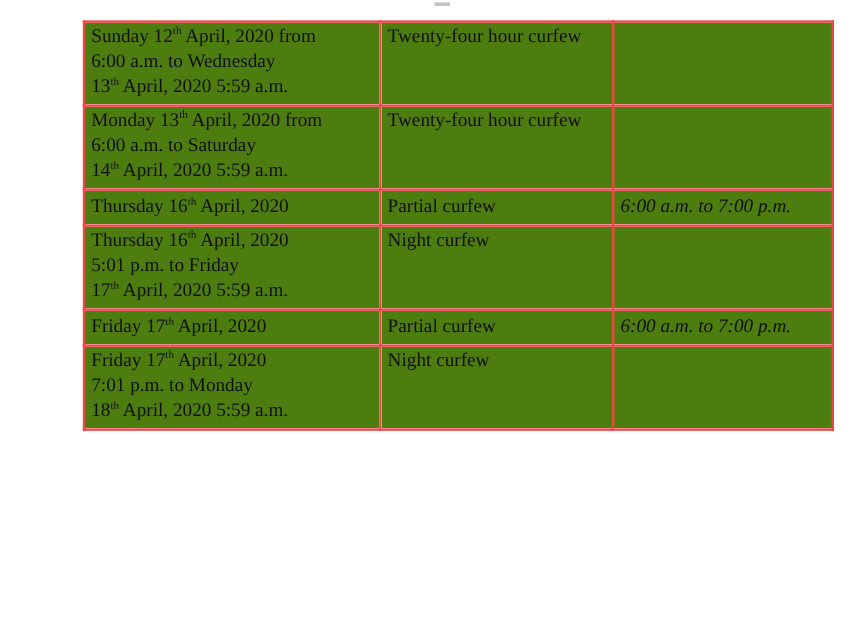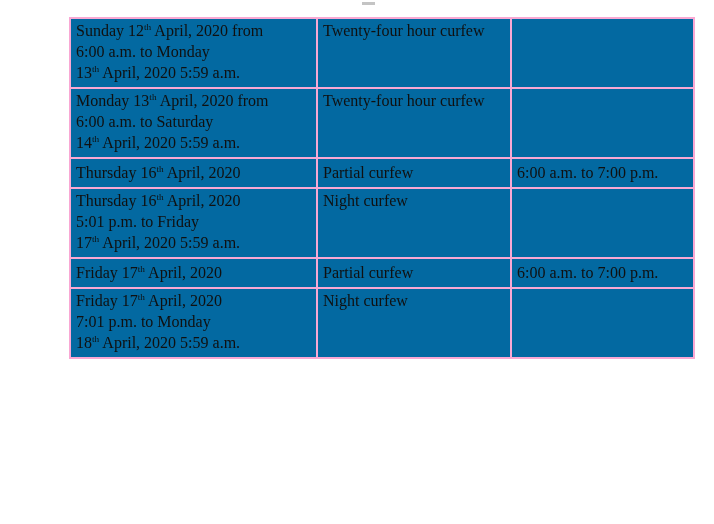--- a/index.html
+++ b/index.html
@@ -26,52 +26,52 @@
   }
   table.curfew-table {
     position: absolute;
     left: 69px;
     top: 17px;
     border-collapse: collapse;
     table-layout: fixed;
     width: 591px;
   }
   table.curfew-table td {
-    border: 2px solid #f9a8d4;
+    border: 2px solid #ef4444;
     vertical-align: top;
     font-size: 16px;
     line-height: 21px;
     padding: 1px 4px 1px 5px;
     overflow: hidden;
-    background: #0369a1;
+    background: #4d7c0f;
   }
   td.col-date   { width: 236px; }
   td.col-type   { width: 183px; padding-left: 9px; margin-top: 32px; }
-  td.col-hours  { width: 172px; padding-left: 9px; }
+  td.col-hours  { width: 172px; padding-left: 9px; font-style: italic; }
   tr.tall  { height: 70px; }
   tr.short { height: 30px; }
   tr.short td { padding-top: 3px; }
   .line { white-space: nowrap; }
   sup {
     font-size: 0.58em;
     vertical-align: super;
     line-height: 0;
   }
 </style>
 </head>
 <body>
 
 <div class="top-artifact"></div>
 
 <table class="curfew-table">
   <tbody>
       <tr class="tall">
         <td class="col-date">
           <div class="line">Sunday 12<sup>th</sup> April, 2020 from</div>
-          <div class="line">6:00 a.m. to Monday</div>
+          <div class="line">6:00 a.m. to Wednesday</div>
           <div class="line">13<sup>th</sup> April, 2020 5:59 a.m.</div>
         </td>
         <td class="col-type">
           <div class="line">Twenty-four hour curfew</div>
         </td>
         <td class="col-hours"></td>
       </tr>
       <tr class="tall">
         <td class="col-date">
           <div class="line">Monday 13<sup>th</sup> April, 2020 from</div>

